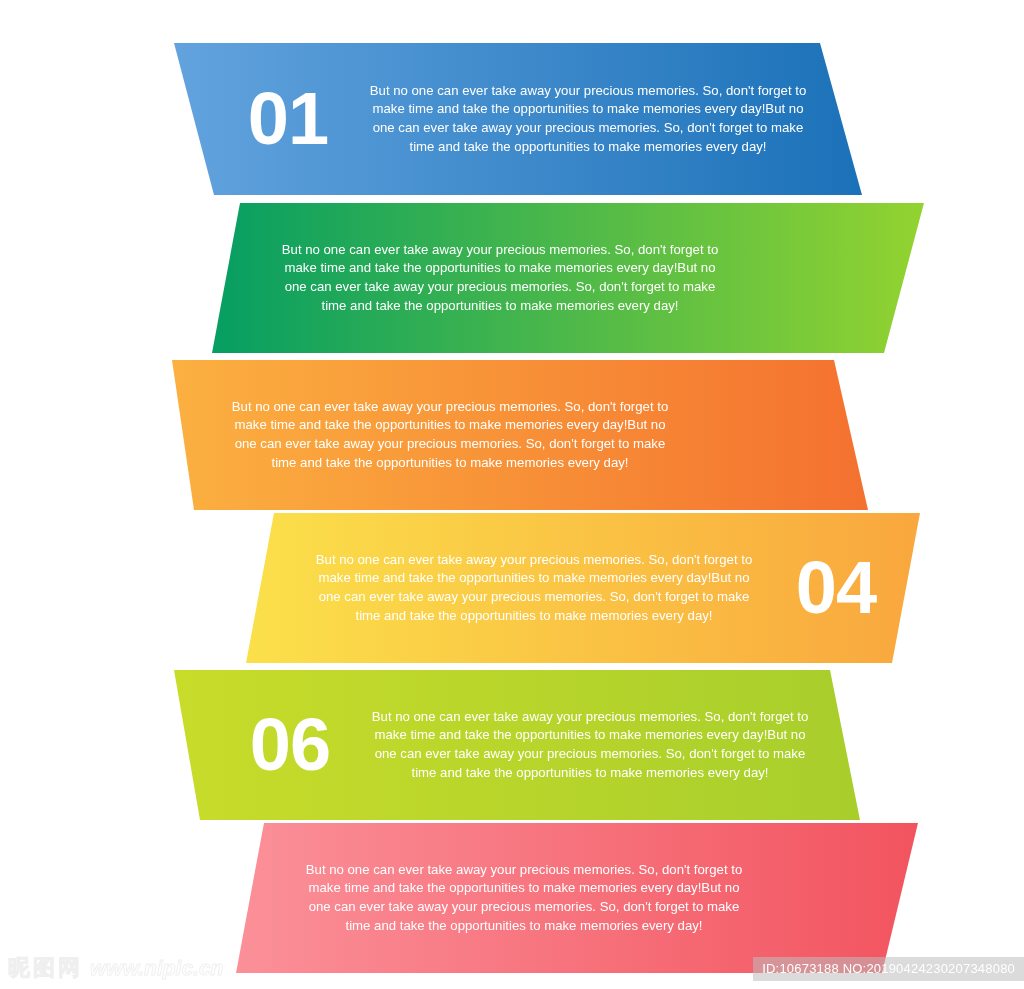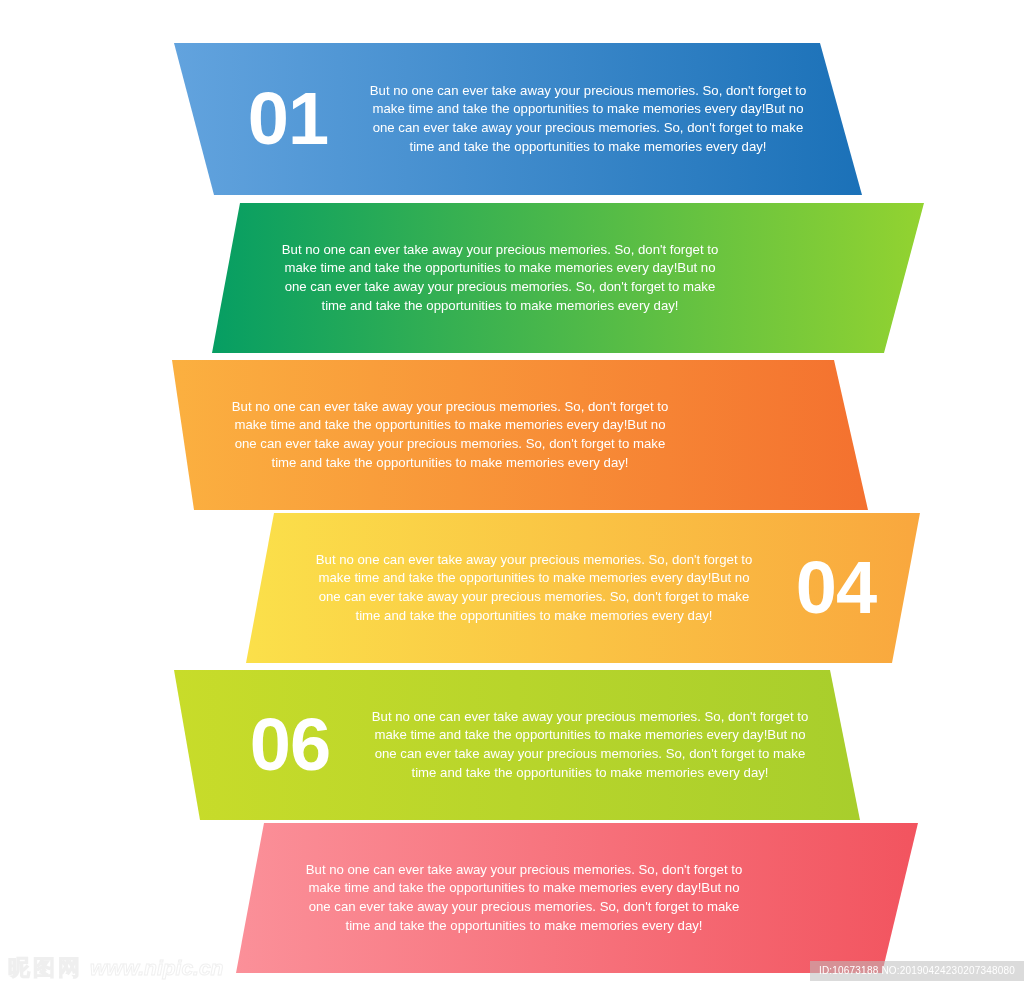--- a/index.html
+++ b/index.html
@@ -121,21 +121,21 @@
     letter-spacing: 0px;
   }
 
   #idbar {
     position: absolute;
     right: 0;
     bottom: 8px;
     z-index: 21;
     background: rgba(190,190,190,0.55);
     color: #ffffff;
-    font-size: 10px;
+    font-size: 13px;
     padding: 4px 9px 5px 9px;
     font-family: "Liberation Sans", sans-serif;
     letter-spacing: 0.2px;
     white-space: nowrap;
   }
 </style>
 </head>
 <body>
 
 <div id="canvas">

